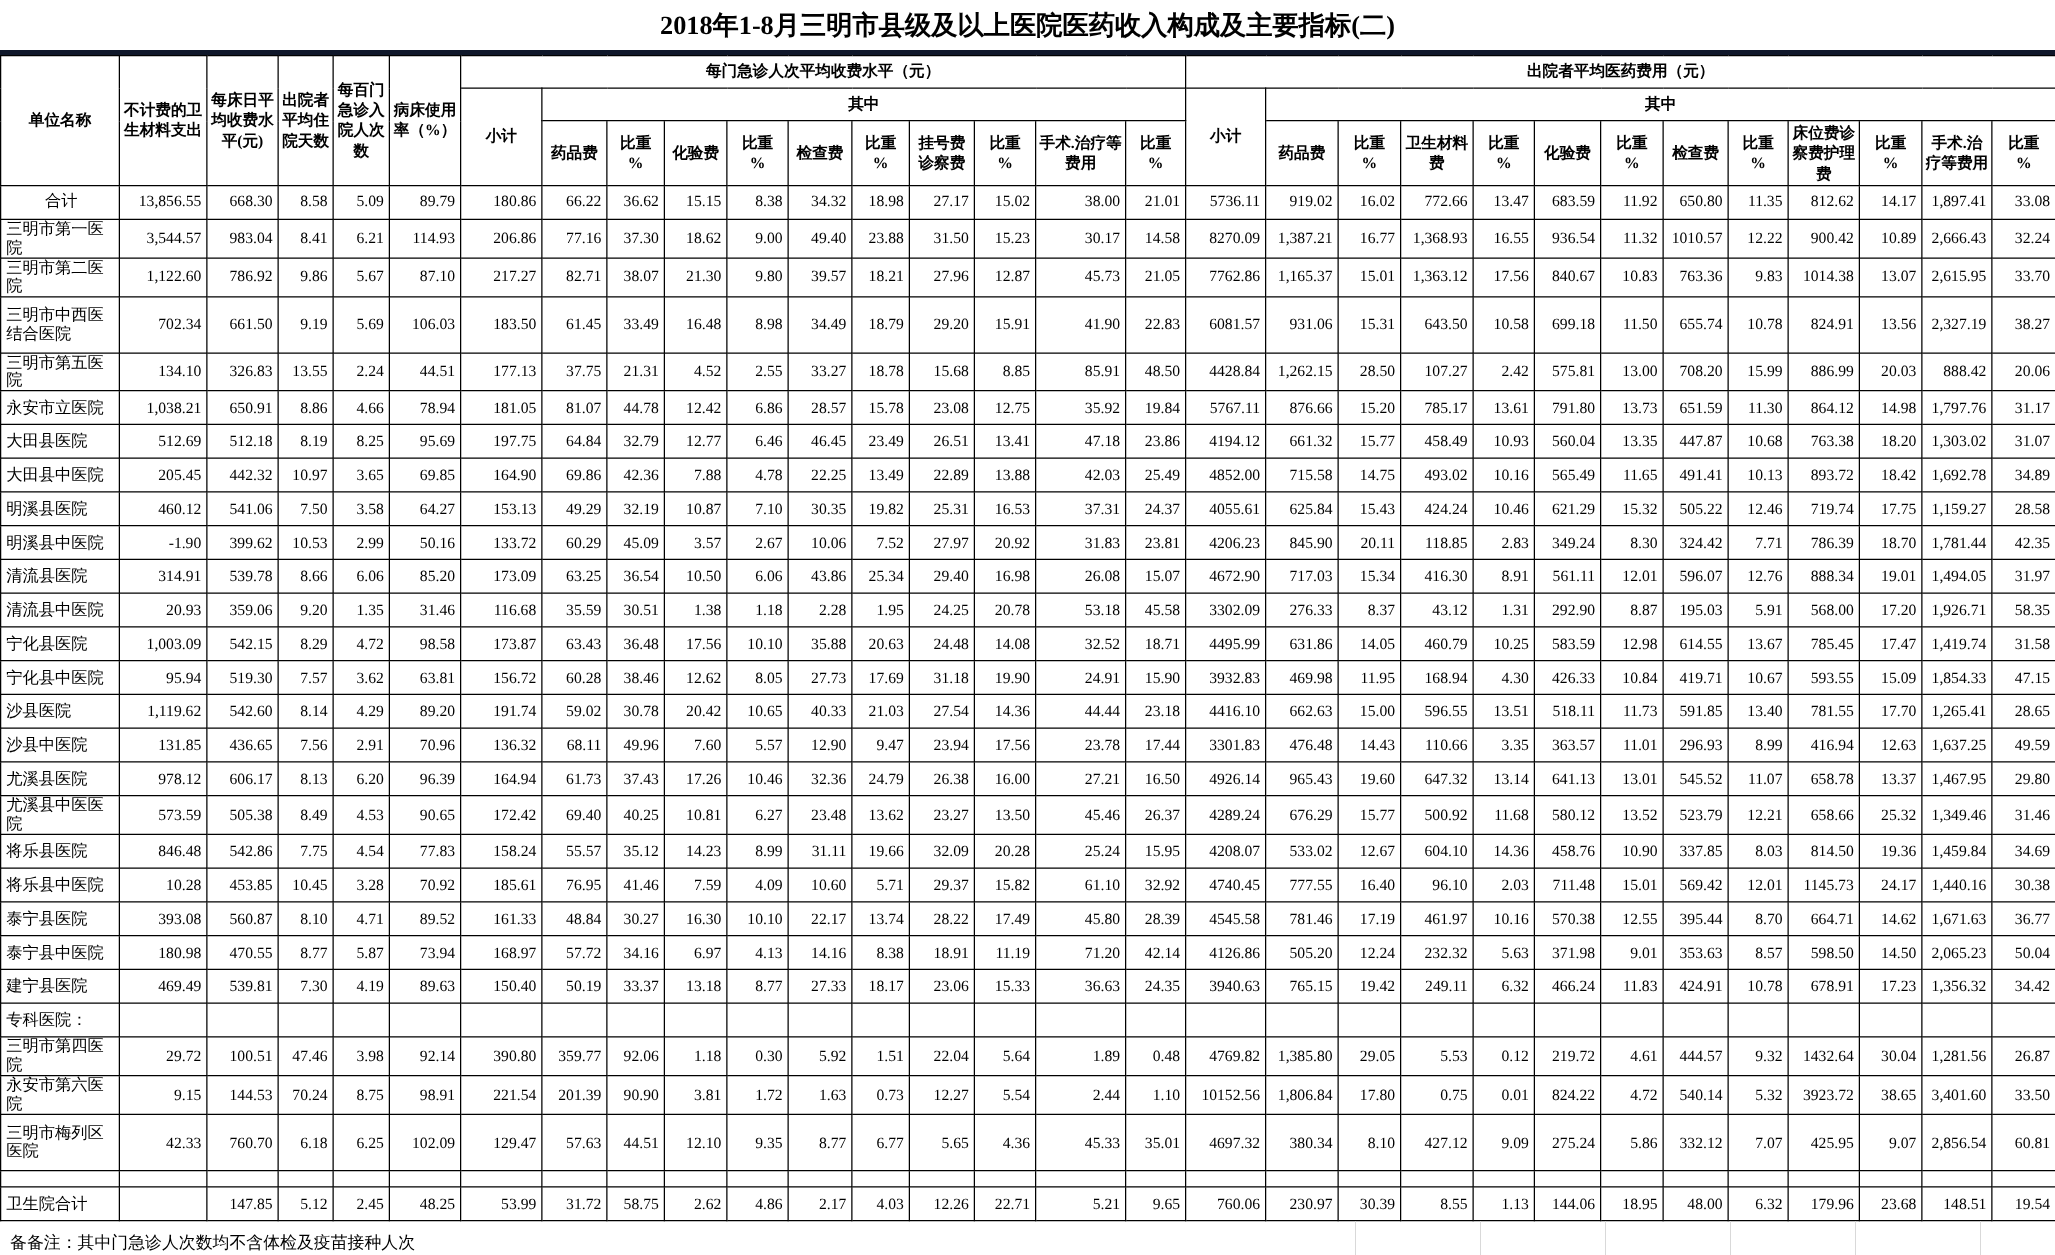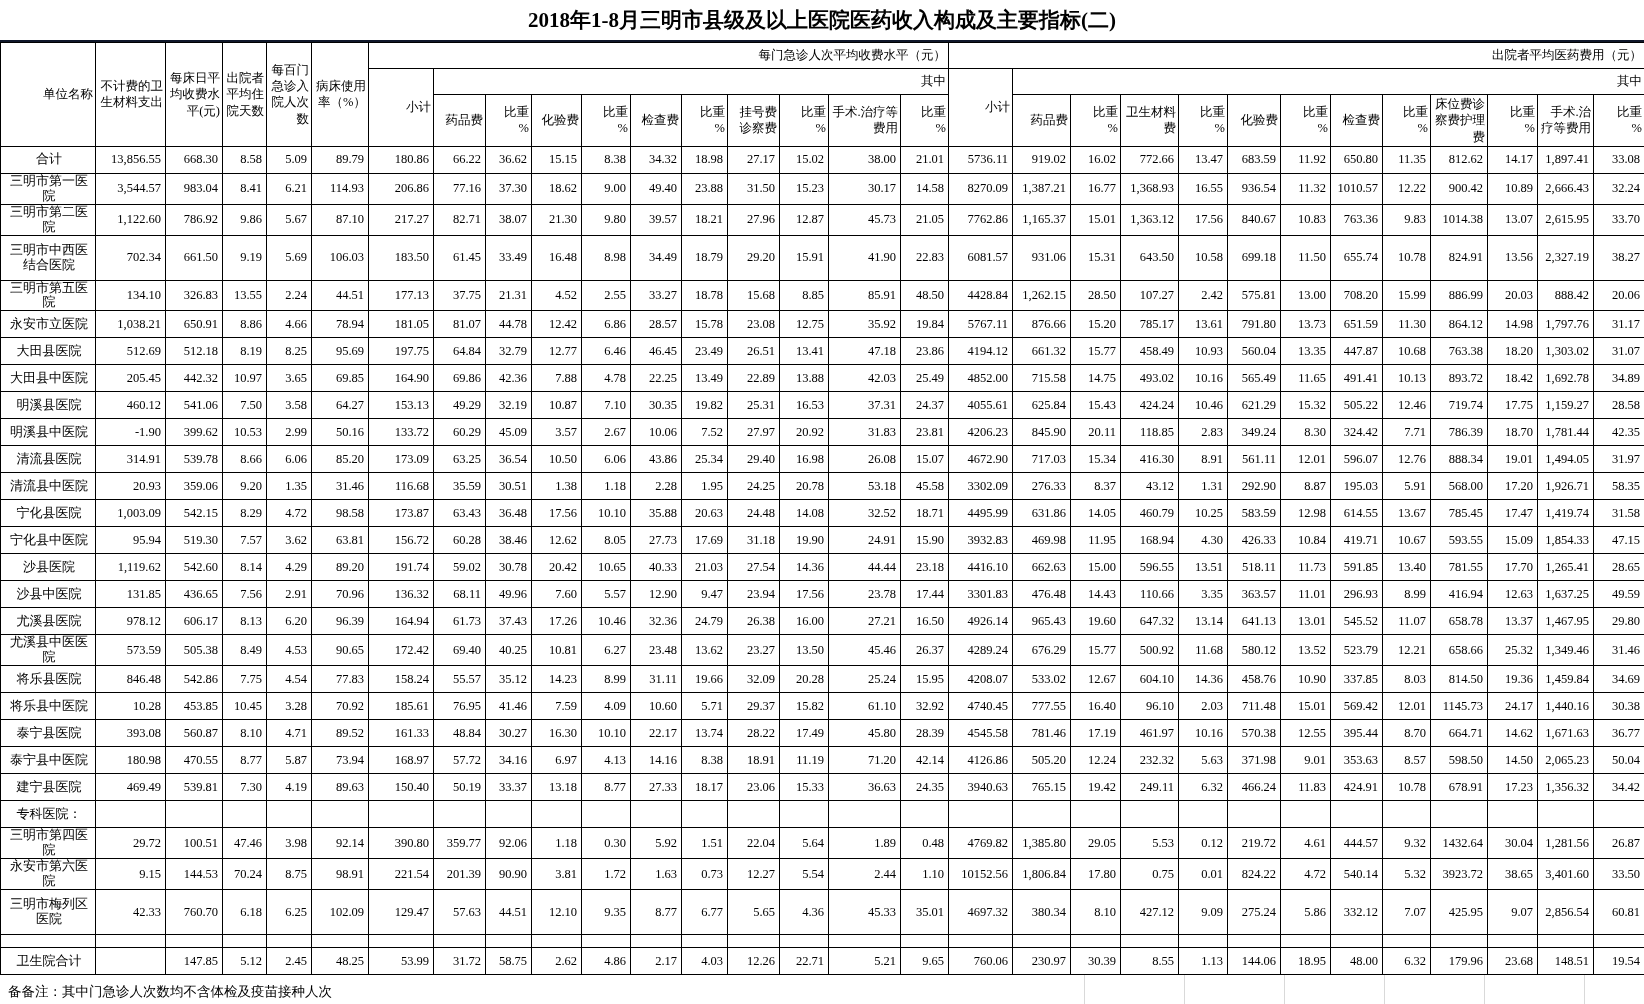--- a/index.html
+++ b/index.html
@@ -2,35 +2,35 @@
 <html><head>
 <meta charset="utf-8">
 <style>
   html,body{margin:0;padding:0;background:#ffffff;}
   .sheet{
     width:1644px;height:1004px;box-sizing:border-box;overflow:hidden;
     font-family:"Liberation Serif","DejaVu Serif",serif;color:#000;background:#fff;
   }
   .title-band{
     height:40px;line-height:40px;text-align:center;
-    font-size:21px;font-weight:bold;border-bottom:2px solid #0f172a;position:relative;
+    font-size:21px;font-weight:bold;border-bottom:4px solid #0f172a;position:relative;
   }
   .unit-band{
     height:24px;line-height:24px;font-size:13px;padding-left:8px;position:relative;
   }
   .unit-band::after{
     content:"";position:absolute;top:0;bottom:0;left:480px;right:0;
     background:repeating-linear-gradient(to right,transparent 0 150px,#d9d9d9 150px 151px);
   }
   table{border-collapse:collapse;table-layout:fixed;width:1644px;}
   th,td{border:1px solid #000;overflow:hidden;box-sizing:border-box;}
-  th{font-size:12.5px;font-weight:normal;text-align:right;vertical-align:middle;padding:1px 2px;line-height:1.3;}
+  th{font-size:12.5px;font-weight:bold;text-align:center;vertical-align:middle;padding:1px 2px;line-height:1.3;}
   th.ratio-cell,th.wrap{white-space:pre-line;}
   td.num{font-size:12.5px;text-align:right;vertical-align:middle;padding:0 4px 0 1px;white-space:nowrap;}
-  td.name{font-size:13px;text-align:center;vertical-align:middle;padding:0 2px 0 4px;line-height:1.15;}
+  td.name{font-size:13px;text-align:left;vertical-align:middle;padding:0 2px 0 4px;line-height:1.15;}
   tr.hr1{height:26px;} tr.hr2{height:26px;} tr.hr3{height:50px;}
   tr.normal{height:27px;} tr.tall{height:45px;padding-left:42px;} tr.section{height:27px;} tr.spacer{height:13px;}
   tr.total td.name{text-align:center;}
   .remark-band{
     font-size:13.5px;padding:8px 0 9px 8px;position:relative;border-bottom:1px solid #d9d9d9;
   }
   .remark-band::after{
     content:"";position:absolute;top:0;bottom:0;left:985px;right:0;
     background:repeating-linear-gradient(to right,transparent 0 99px,#d9d9d9 99px 100px);
   }

